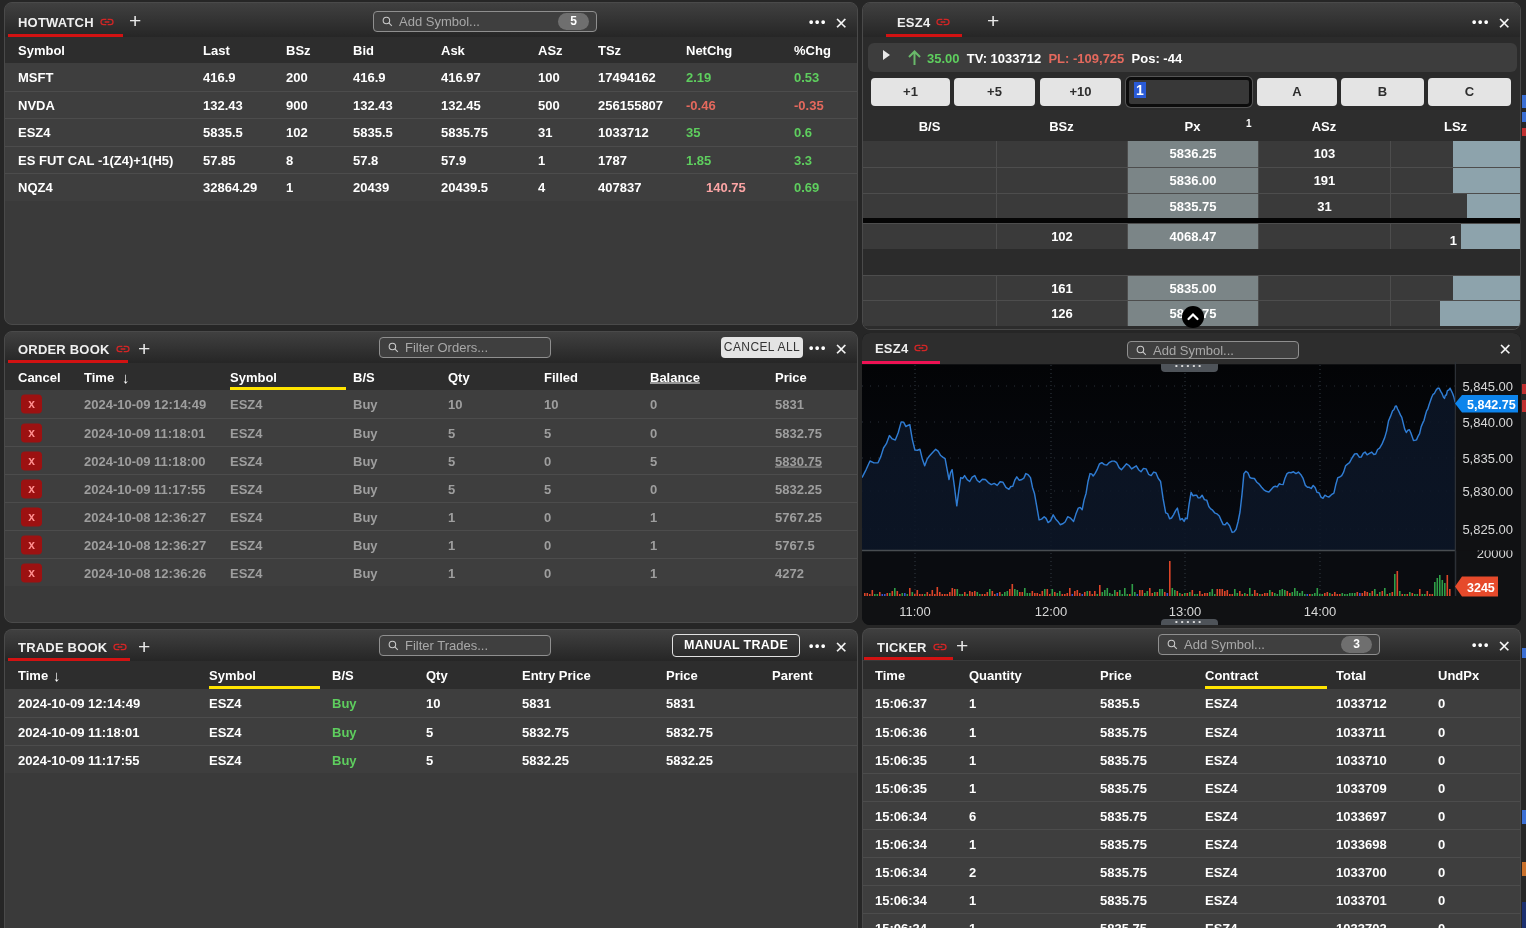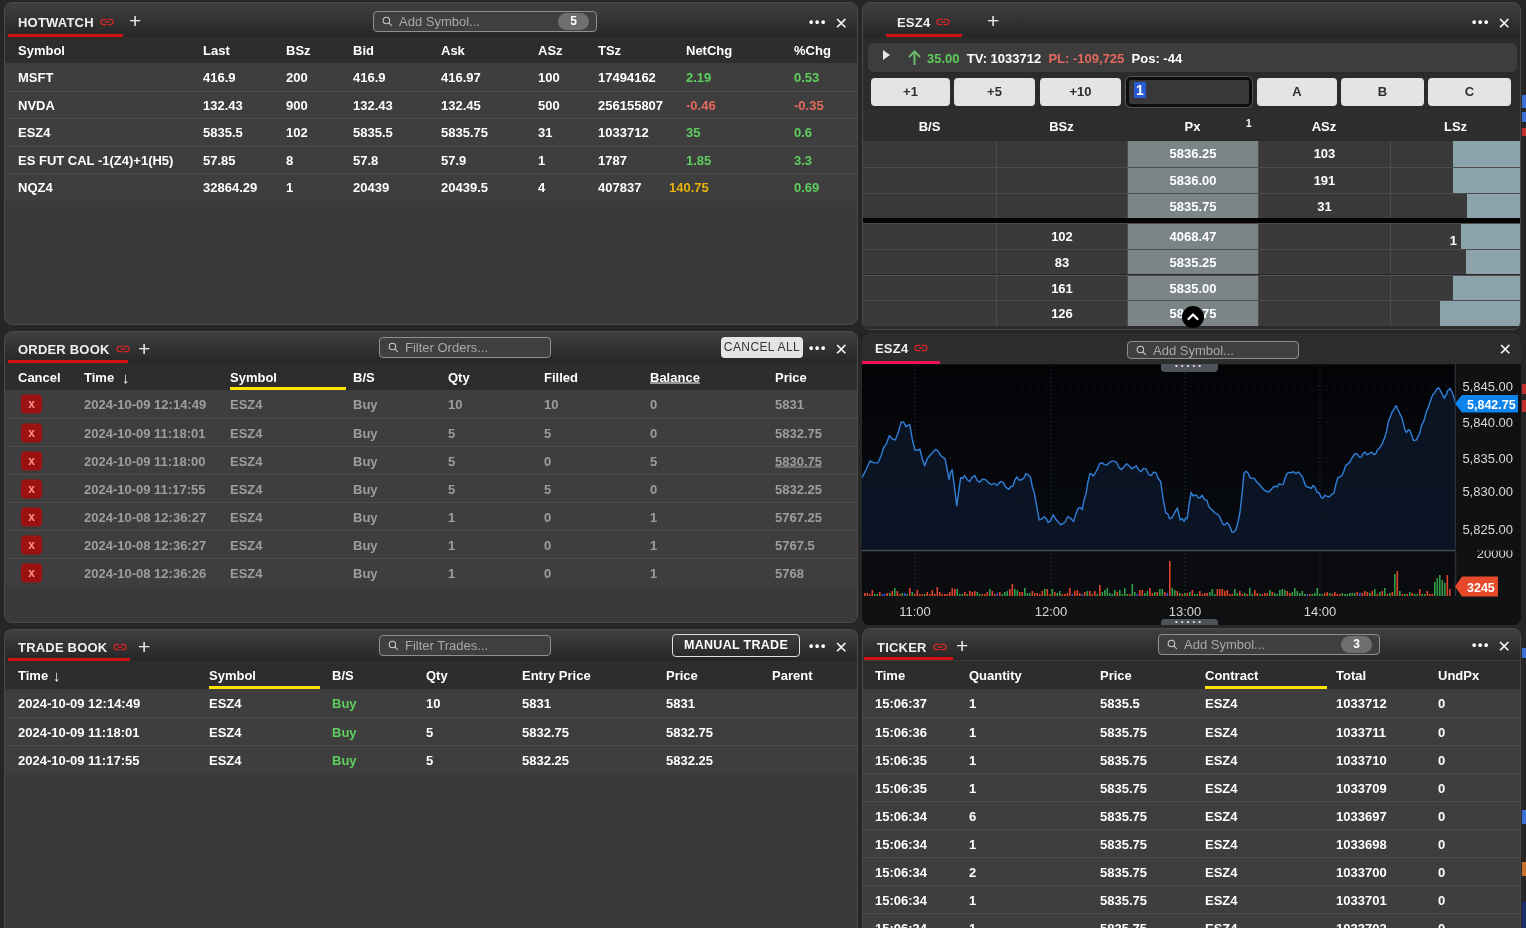--- a/index.html
+++ b/index.html
@@ -110,21 +110,21 @@
       <span style="left:789px;color:#5ece5e;">3.3</span>
     </div>
     <div class="trow" style="top:170.0px;height:27.5px;">
       <span style="left:13px;">NQZ4</span>
       <span style="left:198px;">32864.29</span>
       <span style="left:281px;">1</span>
       <span style="left:348px;">20439</span>
       <span style="left:436px;">20439.5</span>
       <span style="left:533px;">4</span>
       <span style="left:593px;">407837</span>
-      <span style="left:664px;color:#eab308;">140.75</span>
+      <span style="left:701px;color:#fca5a5;">140.75</span>
       <span style="left:789px;color:#5ece5e;">0.69</span>
     </div>
 </div>
 
 <div class="panel" style="left:862px;top:2px;width:659px;height:328px;background:#2b2b2b;">
   <div class="tbar tbar36"></div>
   <div class="ttl" style="left:34px;top:11px;">ESZ4<svg class="lnk" viewBox="0 0 24 24">
         <path fill="#d32525" d="M3.9 12a3.1 3.1 0 0 1 3.1-3.1h4V7H7a5 5 0 0 0 0 10h4v-1.9H7A3.1 3.1 0 0 1 3.9 12zm4.6 1h7v-2h-7v2zM17 7h-4v1.9h4a3.1 3.1 0 1 1 0 6.2h-4V17h4a5 5 0 0 0 0-10z"></path>
       </svg></div>
   <div class="runder" style="left:23px;top:31px;width:76px;"></div>
@@ -185,29 +185,20 @@
     </div>
     <div style="position:absolute;left:0;top:215.4px;width:658px;height:4.5px;background:#050505;"></div>
     <div class="domrow" style="top:219.9px;height:25.8px;border-top:1px solid #4d4d4d;">
       <div class="dc" style="left:0;width:133px;"></div>
       <div class="dc" style="left:133px;width:131px;">102</div>
       <div class="dc dpx" style="left:264px;width:131px;">4068.47</div>
       <div class="dc" style="left:395px;width:132px;"></div>
       <div class="dc" style="left:527px;width:131px;">
         <span style="position:absolute;right:64px;top:4px;color:#fff;">1</span>
         <div style="position:absolute;right:0;top:0;bottom:0;width:60px;background:#8da3ac;"></div>
-      </div>
-    </div>
-    <div class="domrow" style="top:245.7px;height:25.8px;border-top:1px solid #4d4d4d;">
-      <div class="dc" style="left:0;width:133px;"></div>
-      <div class="dc" style="left:133px;width:131px;">83</div>
-      <div class="dc dpx" style="left:264px;width:131px;">5835.25</div>
-      <div class="dc" style="left:395px;width:132px;"></div>
-      <div class="dc" style="left:527px;width:131px;">
-        <div style="position:absolute;right:0;top:0;bottom:0;width:55px;background:#8da3ac;"></div>
       </div>
     </div>
     <div class="domrow" style="top:271.5px;height:25.8px;border-top:1px solid #4d4d4d;">
       <div class="dc" style="left:0;width:133px;"></div>
       <div class="dc" style="left:133px;width:131px;">161</div>
       <div class="dc dpx" style="left:264px;width:131px;">5835.00</div>
       <div class="dc" style="left:395px;width:132px;"></div>
       <div class="dc" style="left:527px;width:131px;">
         <div style="position:absolute;right:0;top:0;bottom:0;width:68px;background:#8da3ac;"></div>
       </div>
@@ -315,21 +306,21 @@
       <span style="left:770px;">5767.5</span>
     </div>
     <div class="trow obrow" style="top:226.0px;height:28px;">
       <span class="xbtn">x</span>
       <span style="left:79px;">2024-10-08 12:36:26</span>
       <span style="left:225px;">ESZ4</span>
       <span style="left:348px;">Buy</span>
       <span style="left:443px;">1</span>
       <span style="left:539px;">0</span>
       <span style="left:645px;">1</span>
-      <span style="left:770px;">5768</span>
+      <span style="left:770px;">4272</span>
     </div>
 </div>
 
 <div class="panel" style="left:862px;top:333px;width:659px;height:292px;background:#101113;border:none;">
   <div style="position:absolute;left:0;top:0;right:0;height:31px;background:#2d2d2d;"></div>
   <div class="ttl" style="left:13px;top:7px;">ESZ4<svg class="lnk" viewBox="0 0 24 24">
         <path fill="#d32525" d="M3.9 12a3.1 3.1 0 0 1 3.1-3.1h4V7H7a5 5 0 0 0 0 10h4v-1.9H7A3.1 3.1 0 0 1 3.9 12zm4.6 1h7v-2h-7v2zM17 7h-4v1.9h4a3.1 3.1 0 1 1 0 6.2h-4V17h4a5 5 0 0 0 0-10z"></path>
       </svg></div>
   <div class="runder" style="left:0px;top:28px;width:78px;background:#ee1254;"></div>
   <div class="sbox" style="left:265px;top:8px;width:172px;height:18px;"><svg class="mag" viewBox="0 0 24 24">

